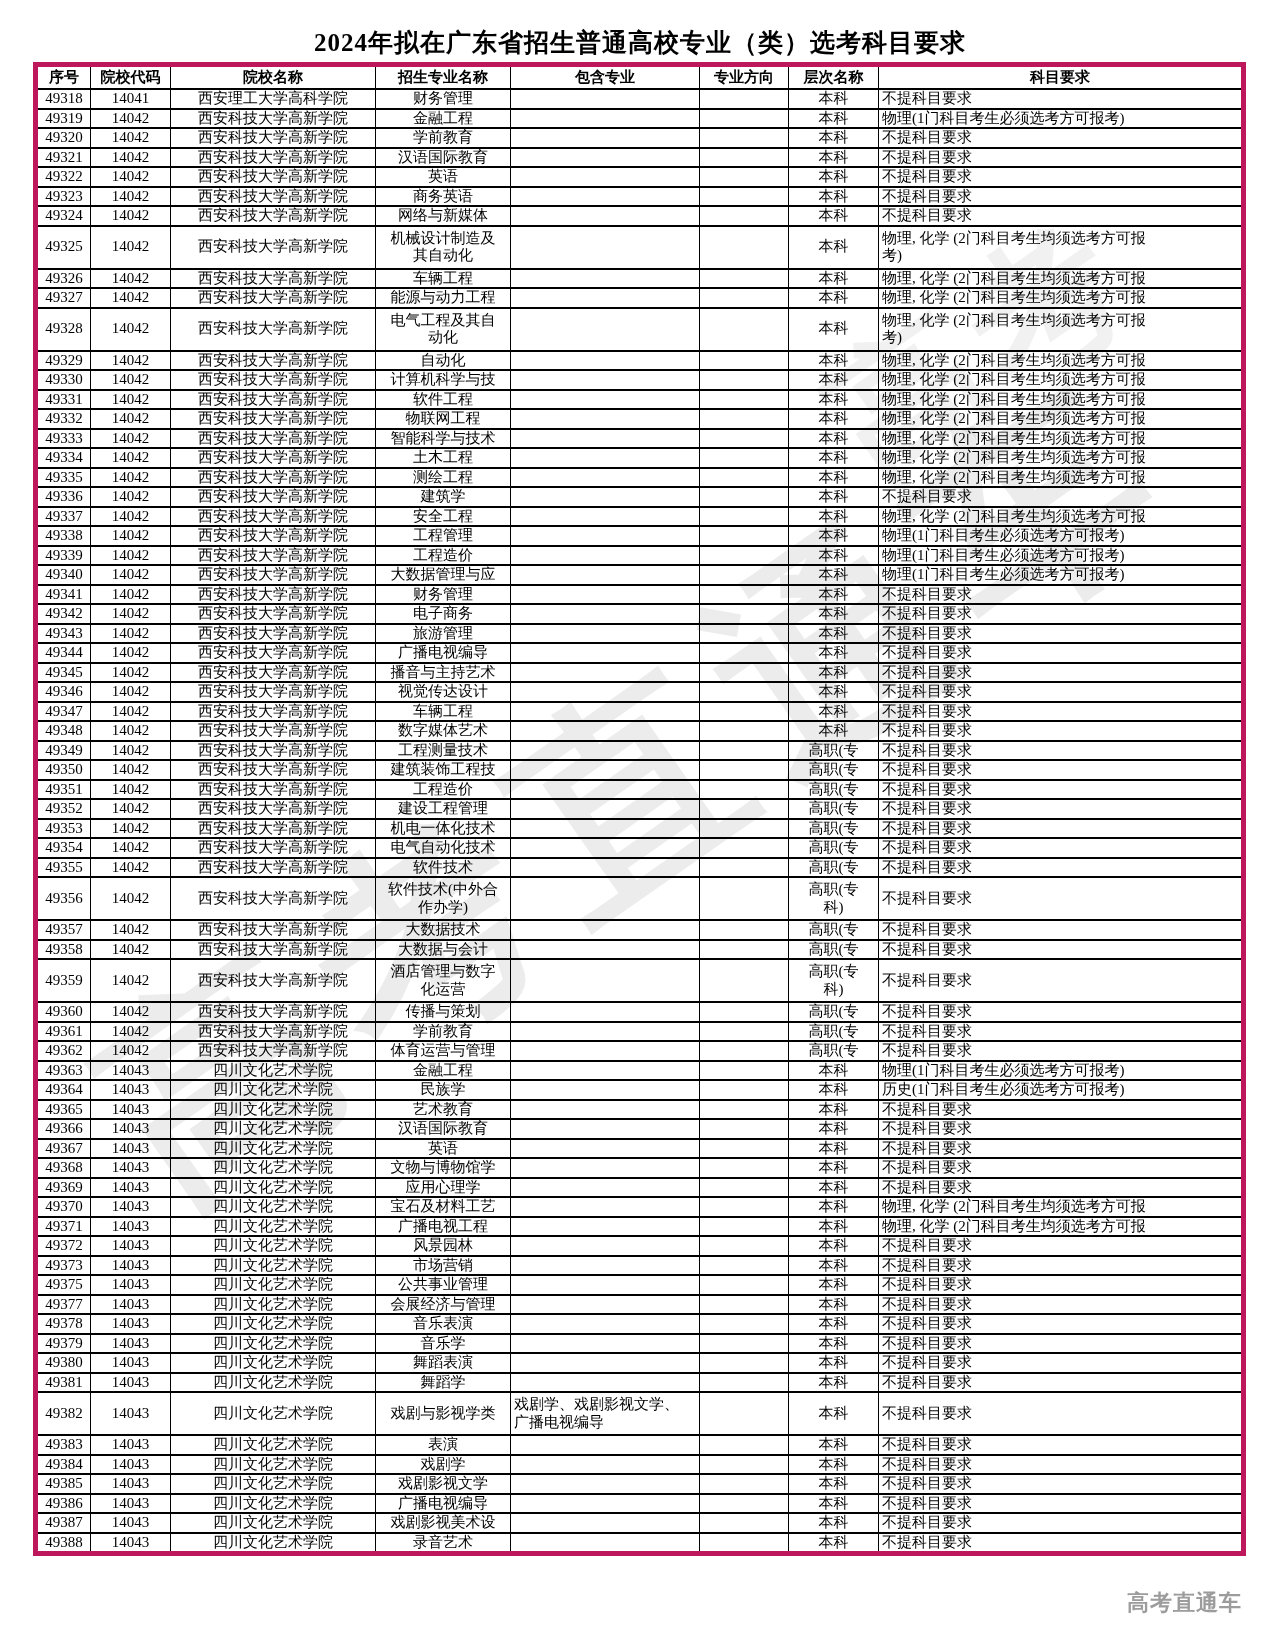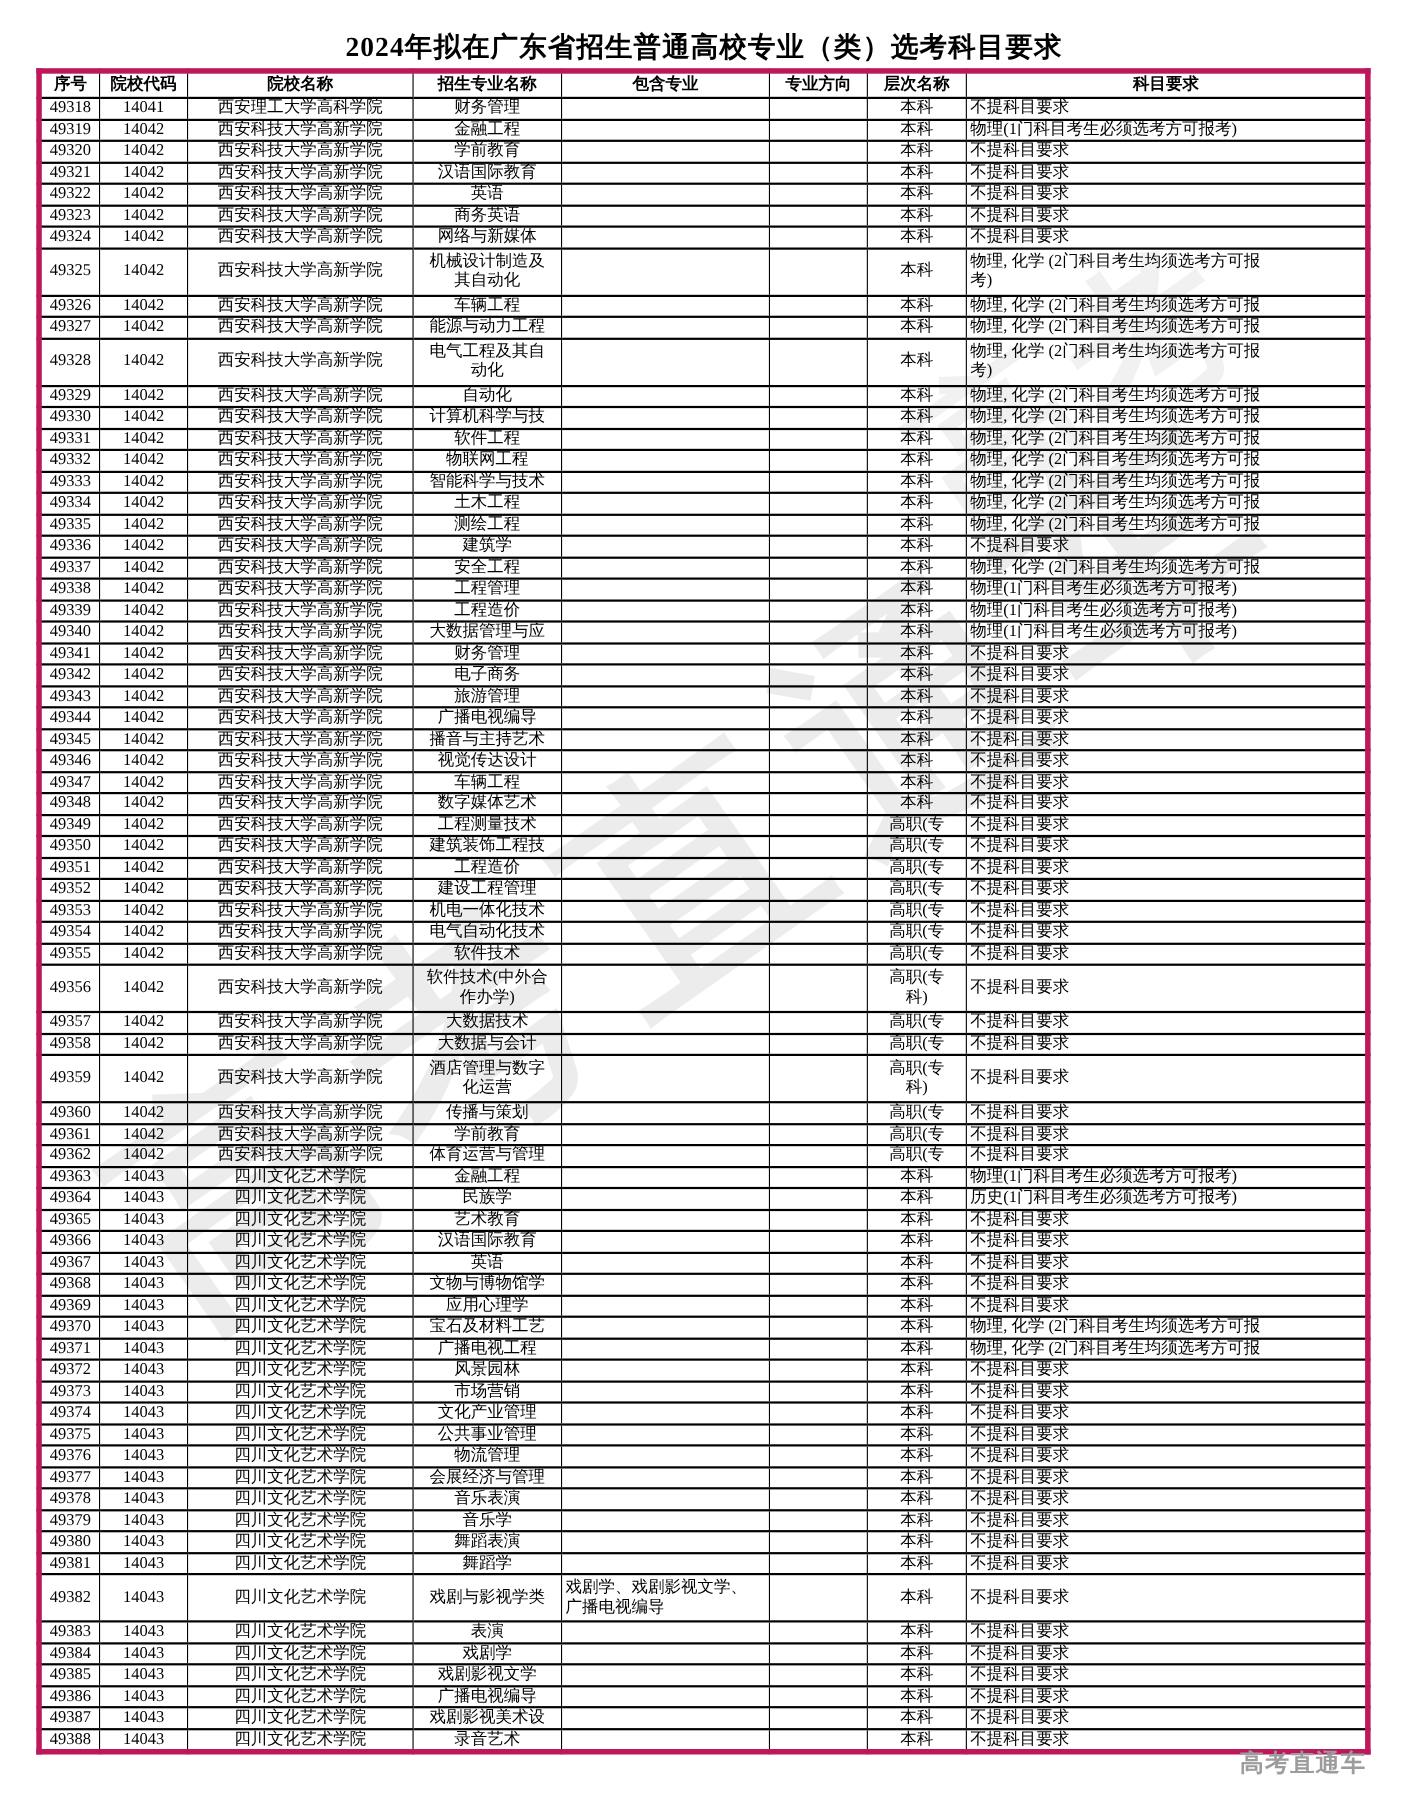--- a/index.html
+++ b/index.html
@@ -703,44 +703,24 @@
           <td>49373</td>
           <td>14043</td>
           <td>四川文化艺术学院</td>
           <td>市场营销</td>
           <td></td>
           <td></td>
           <td>本科</td>
           <td>不提科目要求</td>
         </tr>
         <tr>
-          <td>49374</td>
-          <td>14043</td>
-          <td>四川文化艺术学院</td>
-          <td>文化产业管理</td>
-          <td></td>
-          <td></td>
-          <td>本科</td>
-          <td>不提科目要求</td>
-        </tr>
-        <tr>
           <td>49375</td>
           <td>14043</td>
           <td>四川文化艺术学院</td>
           <td>公共事业管理</td>
-          <td></td>
-          <td></td>
-          <td>本科</td>
-          <td>不提科目要求</td>
-        </tr>
-        <tr>
-          <td>49376</td>
-          <td>14043</td>
-          <td>四川文化艺术学院</td>
-          <td>物流管理</td>
           <td></td>
           <td></td>
           <td>本科</td>
           <td>不提科目要求</td>
         </tr>
         <tr>
           <td>49377</td>
           <td>14043</td>
           <td>四川文化艺术学院</td>
           <td>会展经济与管理</td>

